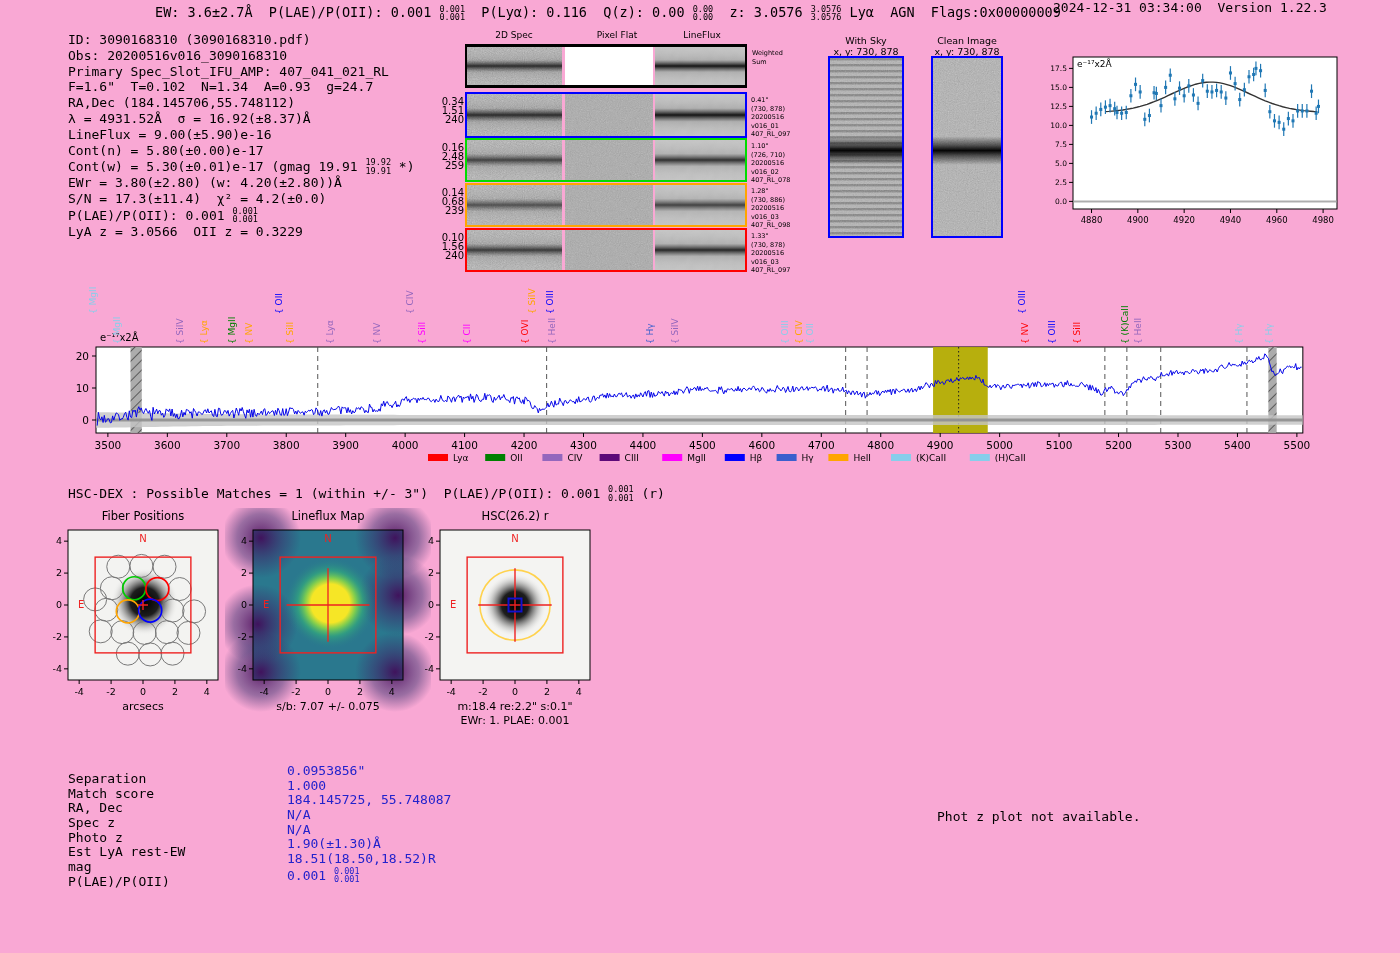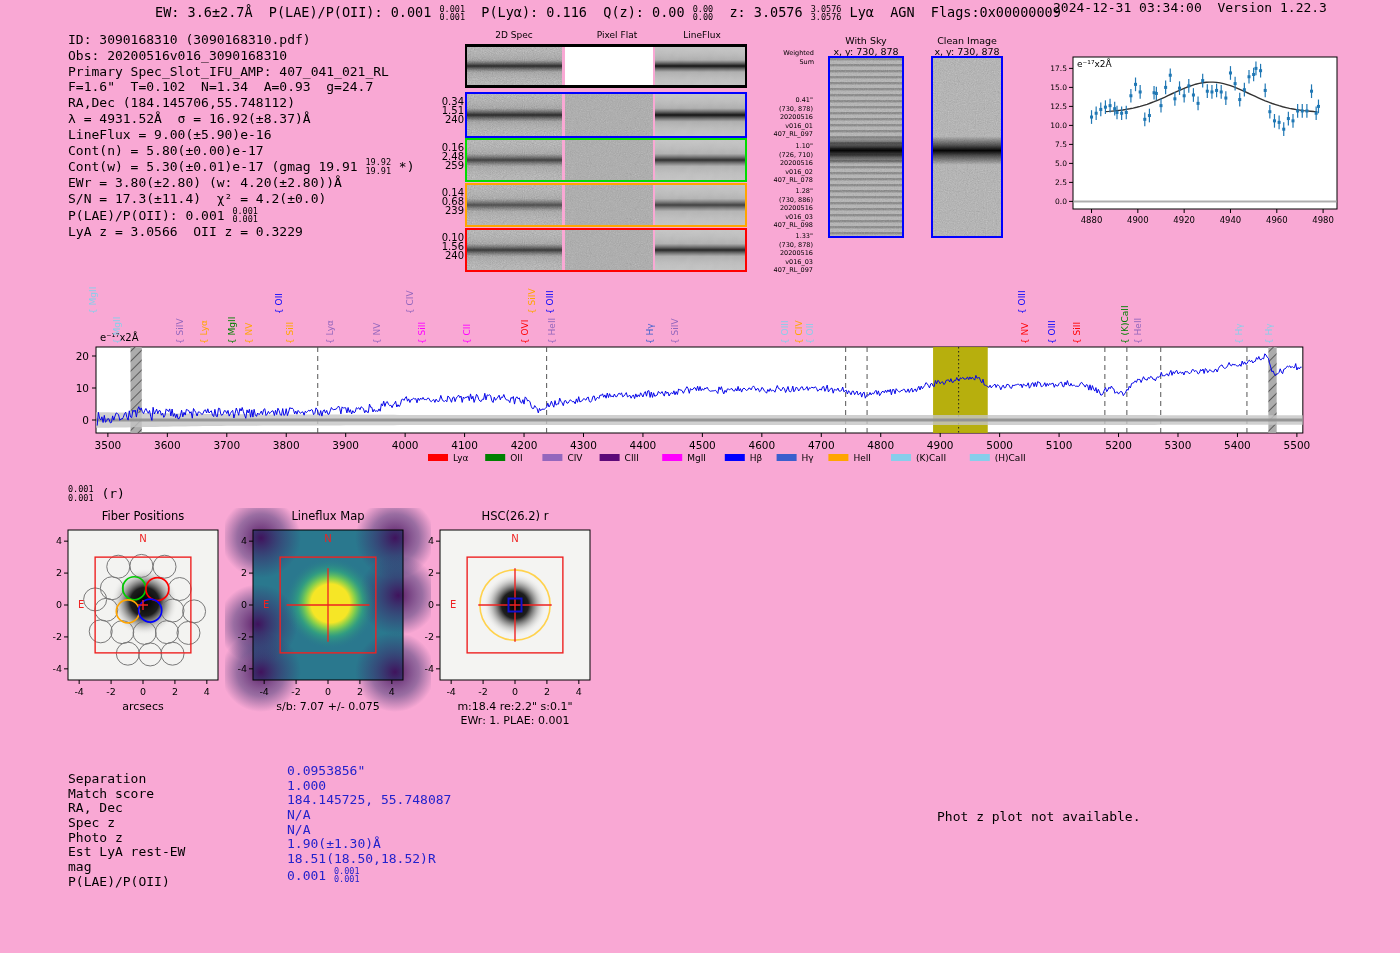--- a/index.html
+++ b/index.html
@@ -8,21 +8,21 @@
   .mono{font-family:"DejaVu Sans Mono", monospace;}
   .abs{position:absolute;}
   .stk{display:inline-block;vertical-align:-3px;font-size:8.5px;line-height:8.5px;text-align:left;}
   #header-line{left:155px;top:4px;font-size:13.5px;white-space:pre;}
   #header-right{left:1053px;top:0;font-size:13px;white-space:pre;}
   #info-block{left:68px;top:32px;font-size:13px;line-height:15.8px;white-space:pre;}
   #spec2d{left:465px;top:30px;width:360px;height:250px;}
   .colhdr{position:absolute;top:0;font-size:9px;transform:translateX(-50%);}
   .row2d{position:absolute;left:0;width:282px;box-sizing:border-box;}
   .lblL{position:absolute;width:24px;text-align:right;font-size:10px;line-height:9px;}
-  .lblR{position:absolute;width:62px;text-align:right;font-size:6.5px;line-height:8.6px;}
+  .lblR{position:absolute;width:62px;text-align:left;font-size:6.5px;line-height:8.6px;}
   .skyhdr{position:absolute;text-align:center;font-size:9.5px;line-height:11px;}
   #hsc-line{left:68px;top:485px;font-size:13px;white-space:pre;}
   #match-table{left:68px;top:772px;font-size:13px;line-height:14.7px;}
   .mrow{position:relative;height:14.7px;white-space:pre;}
   .mval{position:absolute;left:219px;top:-8px;white-space:pre;}
   #photz-note{left:937px;top:809px;font-size:13px;}
   svg text{font-family:"DejaVu Sans", sans-serif;}
 </style>
 </head>
 <body>
@@ -489,21 +489,21 @@
       <text x="706.8000000000001" y="191" font-size="9">Hβ</text>
       <rect x="733.6" y="184" width="20" height="7" fill="#3a5fcd"></rect>
       <text x="758.6" y="191" font-size="9">Hγ</text>
       <rect x="785.4" y="184" width="20" height="7" fill="#ffa500"></rect>
       <text x="810.4" y="191" font-size="9">HeII</text>
       <rect x="848" y="184" width="20" height="7" fill="#87ceeb"></rect>
       <text x="873" y="191" font-size="9">(K)CaII</text>
       <rect x="926.8" y="184" width="20" height="7" fill="#87ceeb"></rect>
       <text x="951.8" y="191" font-size="9">(H)CaII</text>
     </svg>
-  <div class="abs mono" id="hsc-line"><span class="stk"><div>0.001</div><div>0.001</div></span><span> (r)</span></div>
+  <div class="abs mono" id="hsc-line"><span>HSC-DEX : Possible Matches = 1 (within +/- 3")  P(LAE)/P(OII): 0.001 </span><span class="stk"><div>0.001</div><div>0.001</div></span><span> (r)</span></div>
   <svg class="abs" id="cut-fiber" style="left:40px;top:508px" width="206" height="225">
       <text x="103" y="12" text-anchor="middle" font-size="11.5">Fiber Positions</text>
       <rect x="28" y="22" width="150" height="150" fill="#f3f3f1"></rect>
       <circle cx="104.59574468085106" cy="93.80851063829786" r="34" fill="url(#gBlob)"></circle>
       <circle cx="78.26595744680851" cy="58.70212765957447" r="11.5" fill="none" stroke="#787878" stroke-width="1"></circle>
       <circle cx="101.40425531914894" cy="57.904255319148945" r="11.5" fill="none" stroke="#787878" stroke-width="1"></circle>
       <circle cx="124.54255319148938" cy="58.70212765957447" r="11.5" fill="none" stroke="#787878" stroke-width="1"></circle>
       <circle cx="71.88297872340425" cy="80.24468085106383" r="11.5" fill="none" stroke="#787878" stroke-width="1"></circle>
       <circle cx="139.70212765957444" cy="81.04255319148936" r="11.5" fill="none" stroke="#787878" stroke-width="1"></circle>
       <circle cx="55.12765957446808" cy="91.41489361702129" r="11.5" fill="none" stroke="#787878" stroke-width="1"></circle>

